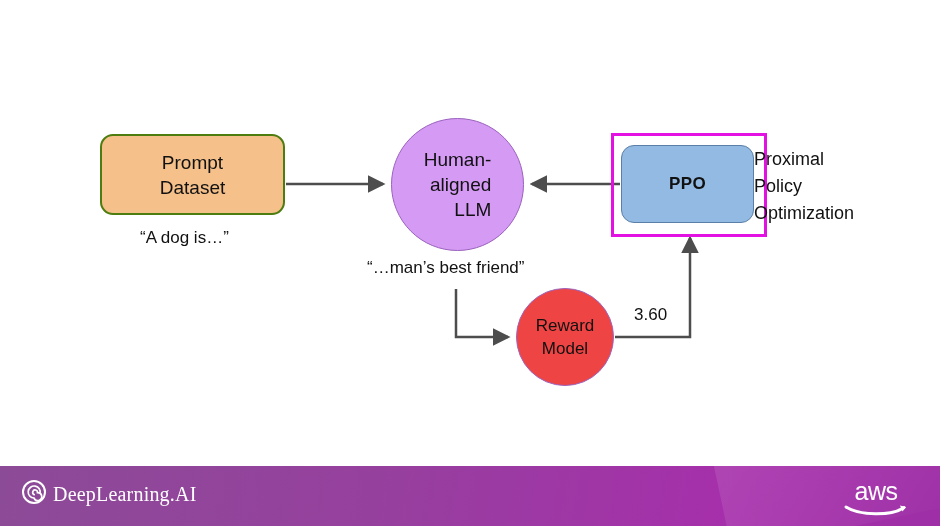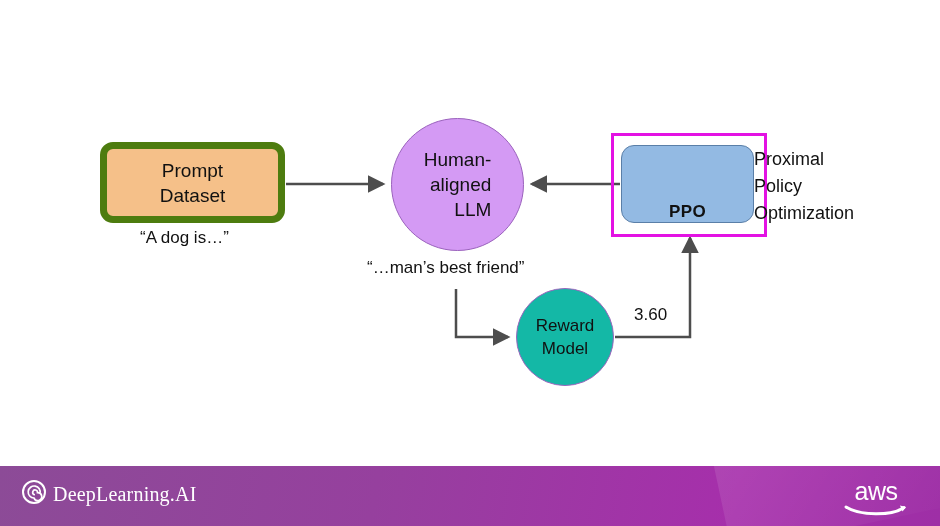--- a/index.html
+++ b/index.html
@@ -56,25 +56,25 @@
     box-sizing: border-box;
     display: flex;
     align-items: center;
     justify-content: center;
     text-align: center;
     color: #111111;
   }
 
   .box-prompt {
     left: 100px;
-    top: 142px;
+    top: 134px;
     width: 185px;
     height: 81px;
     background: #F5C089;
-    border: 7px solid #4d7c0f;
+    border: 2px solid #4d7c0f;
     border-radius: 13px;
     font-size: 19px;
     line-height: 25px;
   }
 
   .circle-llm {
     left: 391px;
     top: 118px;
     width: 133px;
     height: 133px;
@@ -84,39 +84,38 @@
     font-size: 19px;
     line-height: 25px;
     text-align: right;
   }
 
   .circle-reward {
     left: 516px;
     top: 288px;
     width: 98px;
     height: 98px;
-    background: #14b8a6;
+    background: #ef4444;
     border: 1px solid #9b63bd;
     border-radius: 50%;
     font-size: 17px;
     line-height: 23px;
   }
 
   .box-ppo {
     left: 621px;
     top: 145px;
     width: 133px;
     height: 78px;
     background: #93BAE3;
     border: 1px solid #5a7fa8;
     border-radius: 13px;
     font-size: 17px;
     font-weight: bold;
     letter-spacing: 0.4px;
-    align-items: flex-end;
   }
 
   
   .highlight-rect {
     position: absolute;
     left: 611px;
     top: 133px;
     width: 156px;
     height: 104px;
     border: 3px solid #E312E3;

